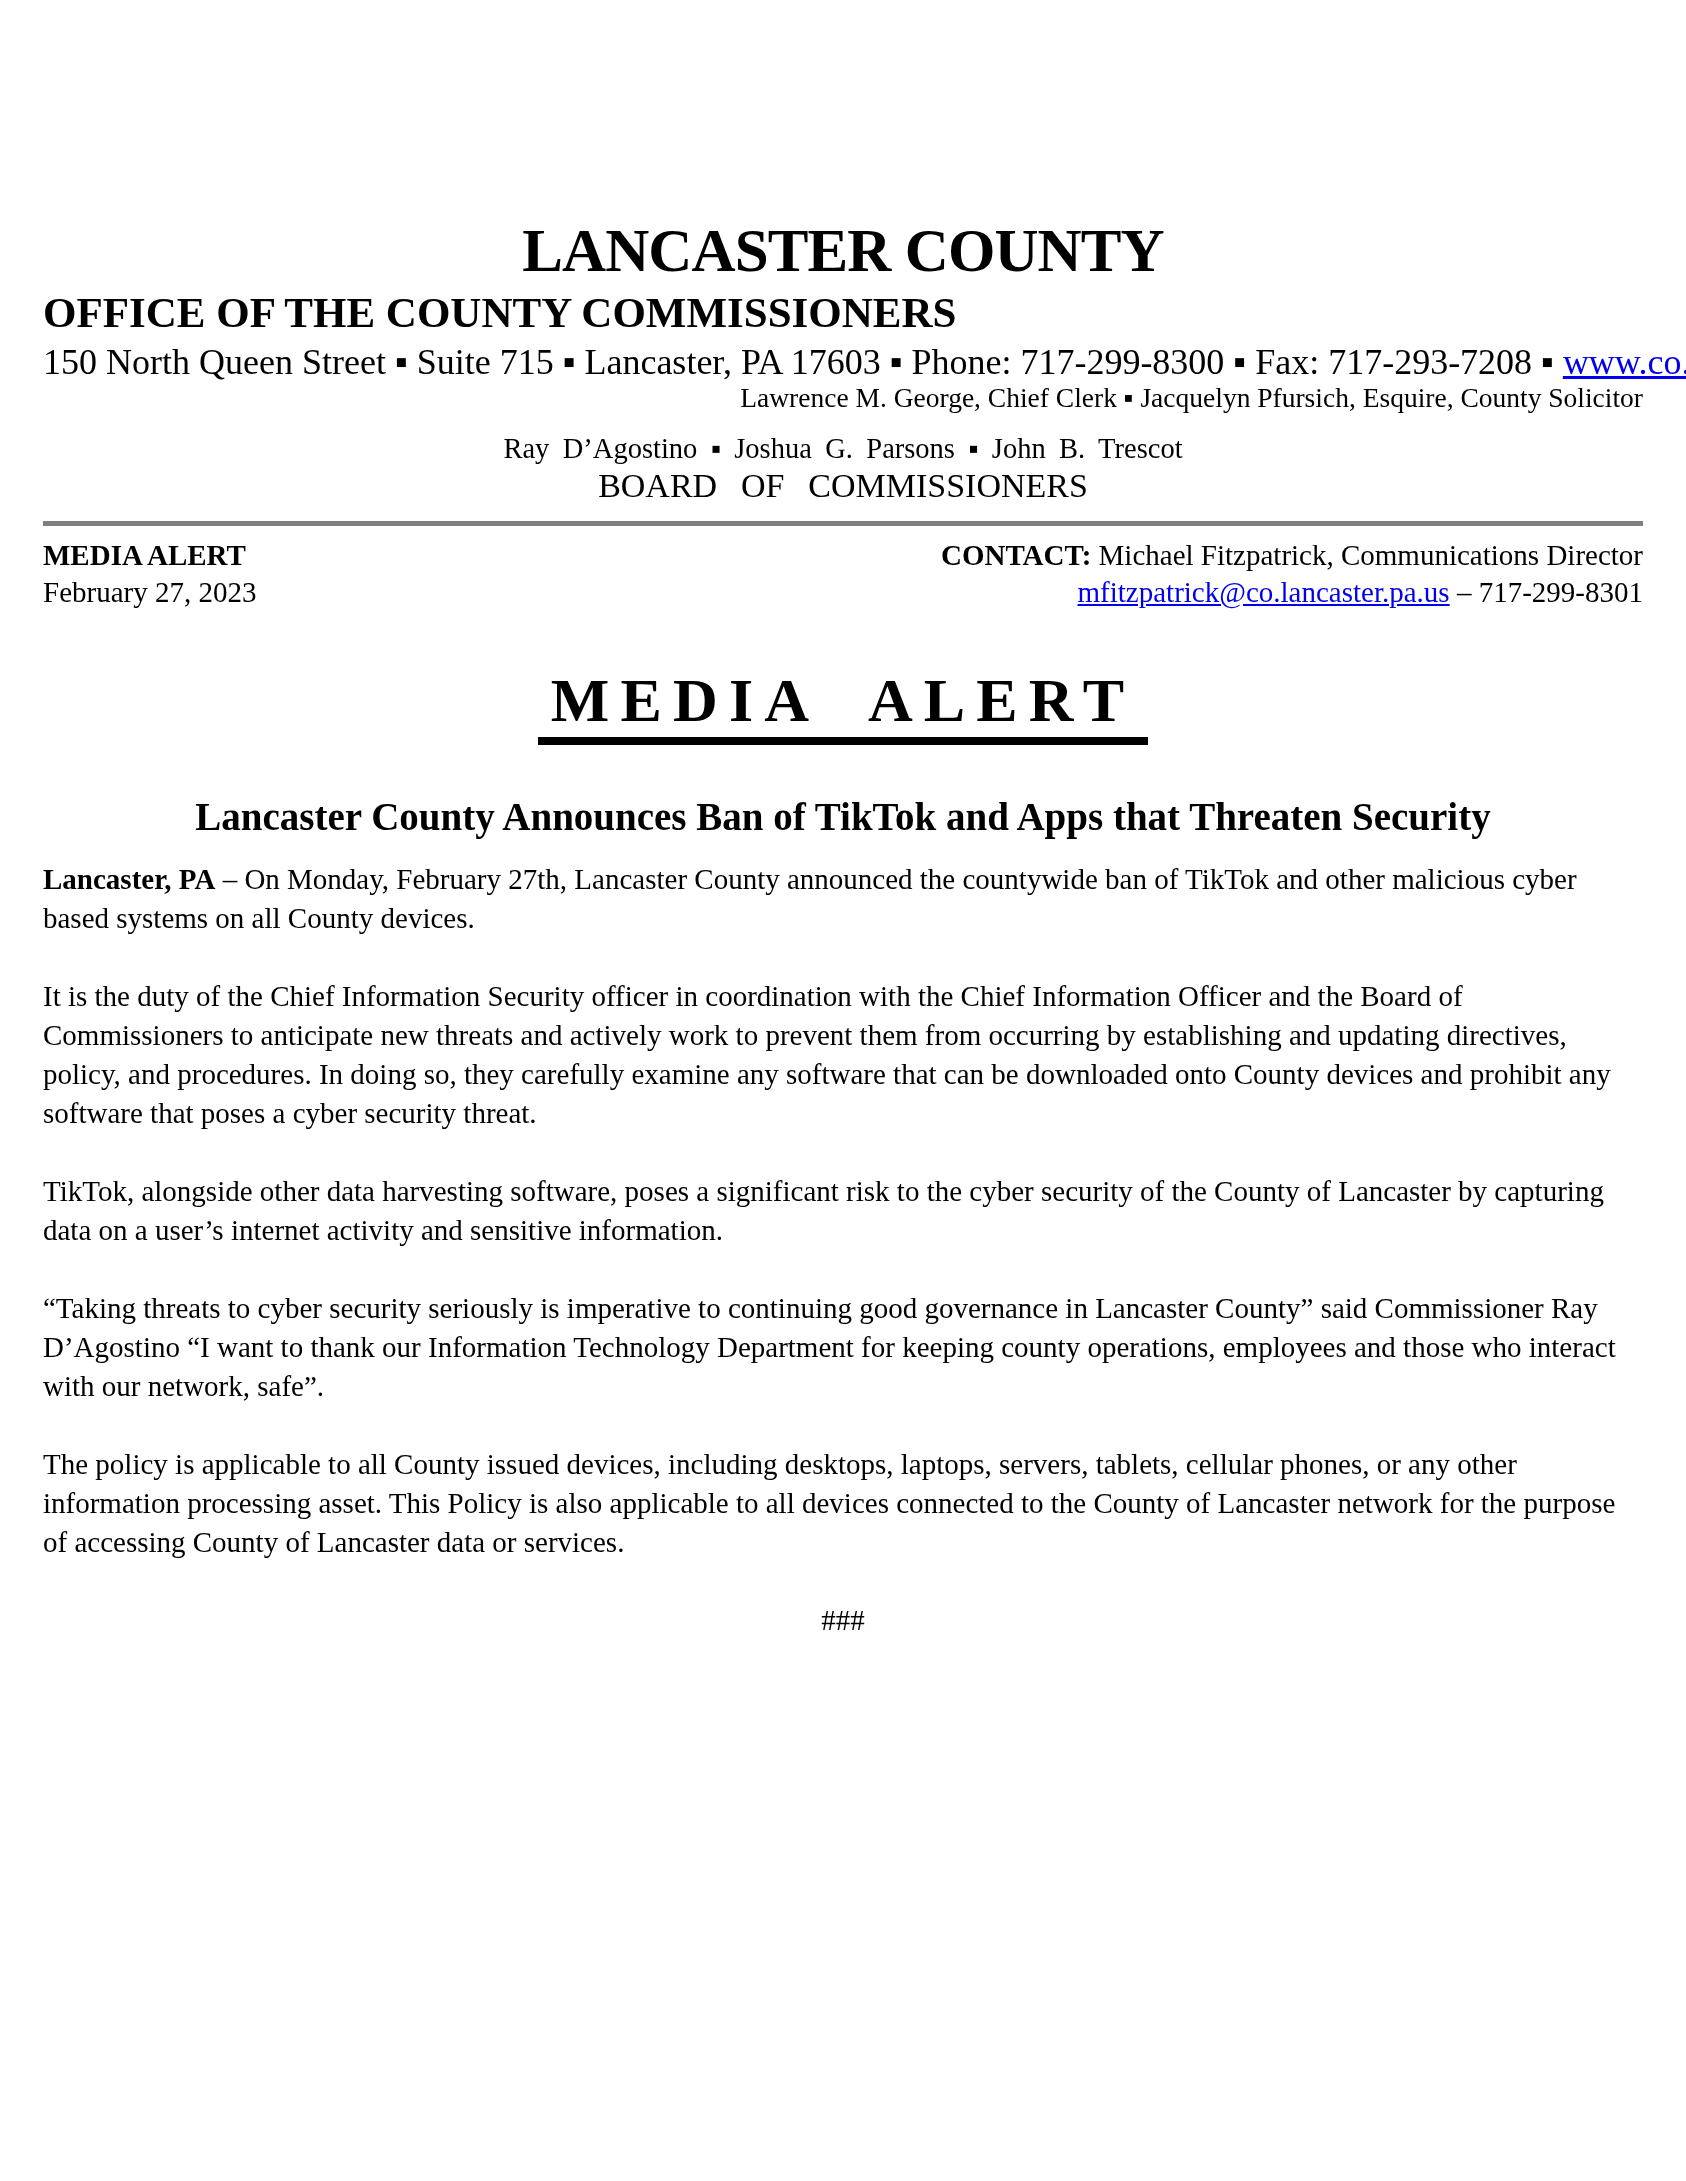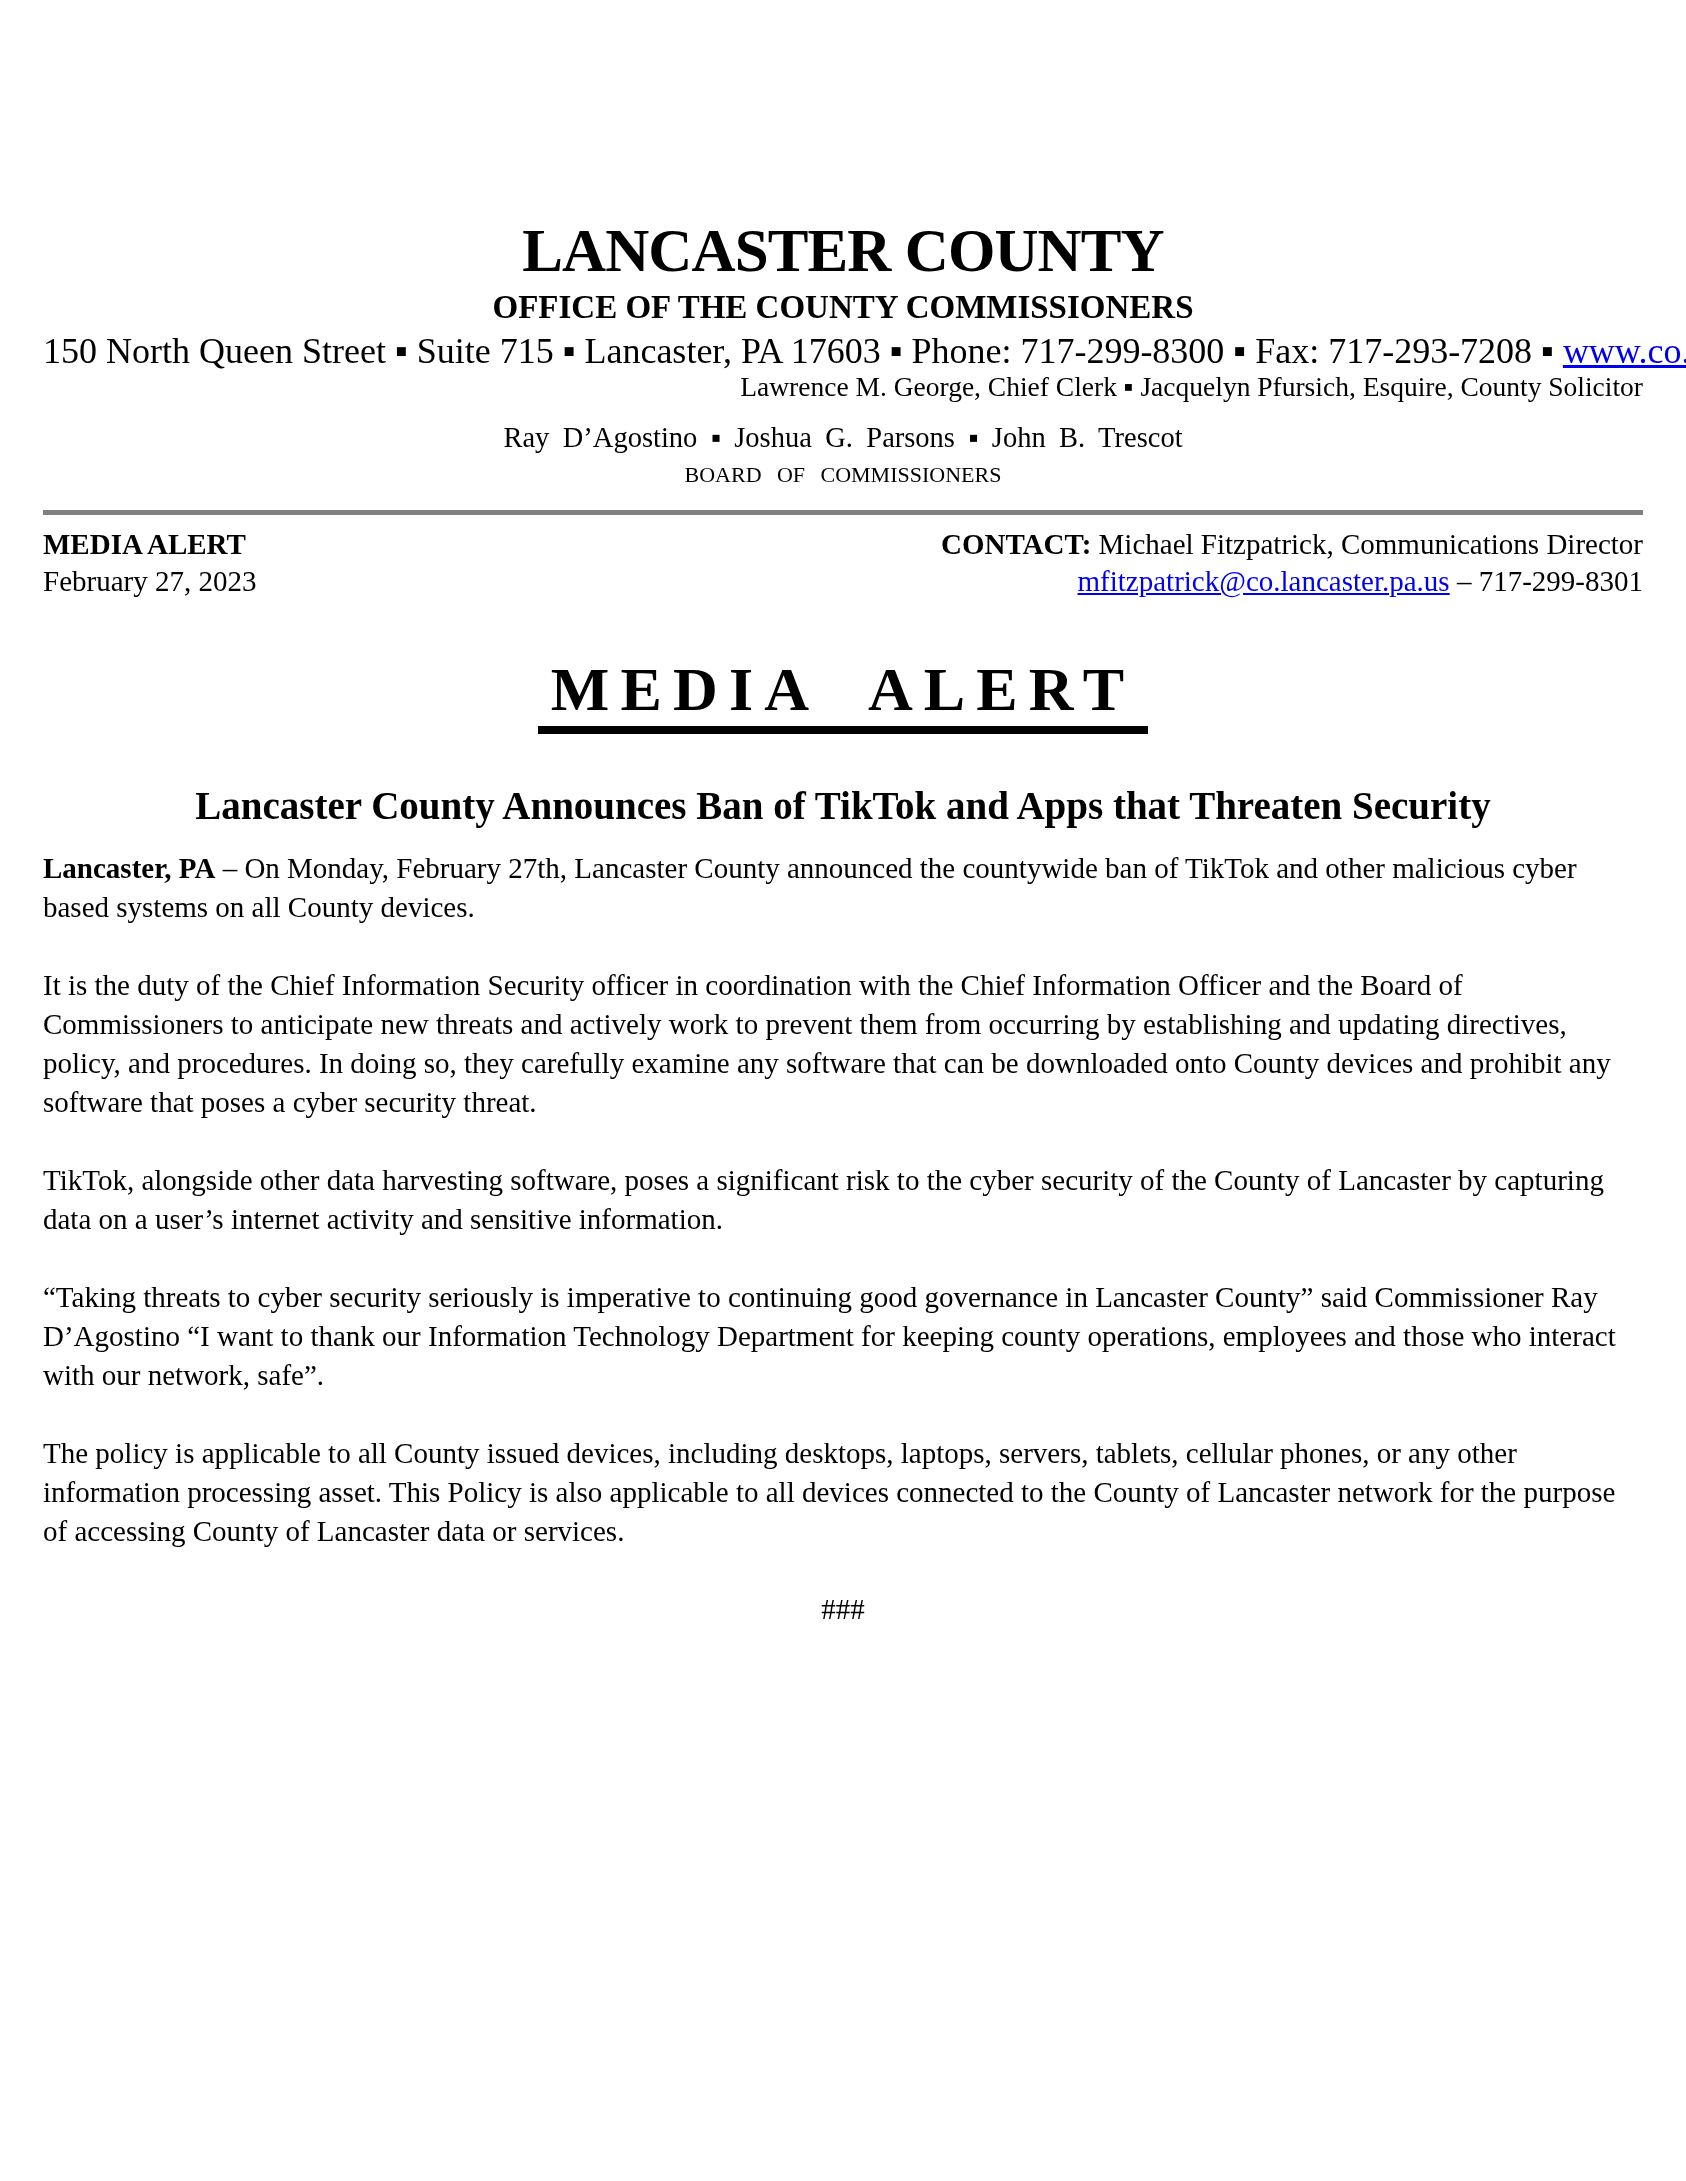--- a/index.html
+++ b/index.html
@@ -19,22 +19,21 @@
     margin: 220px 0 0 0;
     text-align: center;
     font-size: 61px;
     line-height: 1.0;
     font-weight: bold;
     letter-spacing: -0.9px;
     white-space: nowrap;
   }
   .office-title {
     margin-top: 8.3px;
-    text-align: center;
-    font-size: 33px;
+    font-size: 43px;
     line-height: 1.1;
     font-weight: bold;
     white-space: nowrap;
   }
   .addr-line {
     margin-top: 8px;
     text-align: center;
     font-size: 36px;
     line-height: 35px;
     white-space: nowrap;
@@ -49,21 +48,21 @@
     margin-top: 15.6px;
     text-align: center;
     font-size: 28.5px;
     line-height: 37px;
     font-weight: normal;
     word-spacing: 0.22em;
     white-space: nowrap;
   }
   .board-label {
     text-align: center;
-    font-size: 22px;
+    font-size: 34px;
     line-height: 37px;
     word-spacing: 0.45em;
   }
   .rule {
     margin-top: 16.5px;
     height: 5.5px;
     background: #808080;
   }
   
   .alert-bar {

